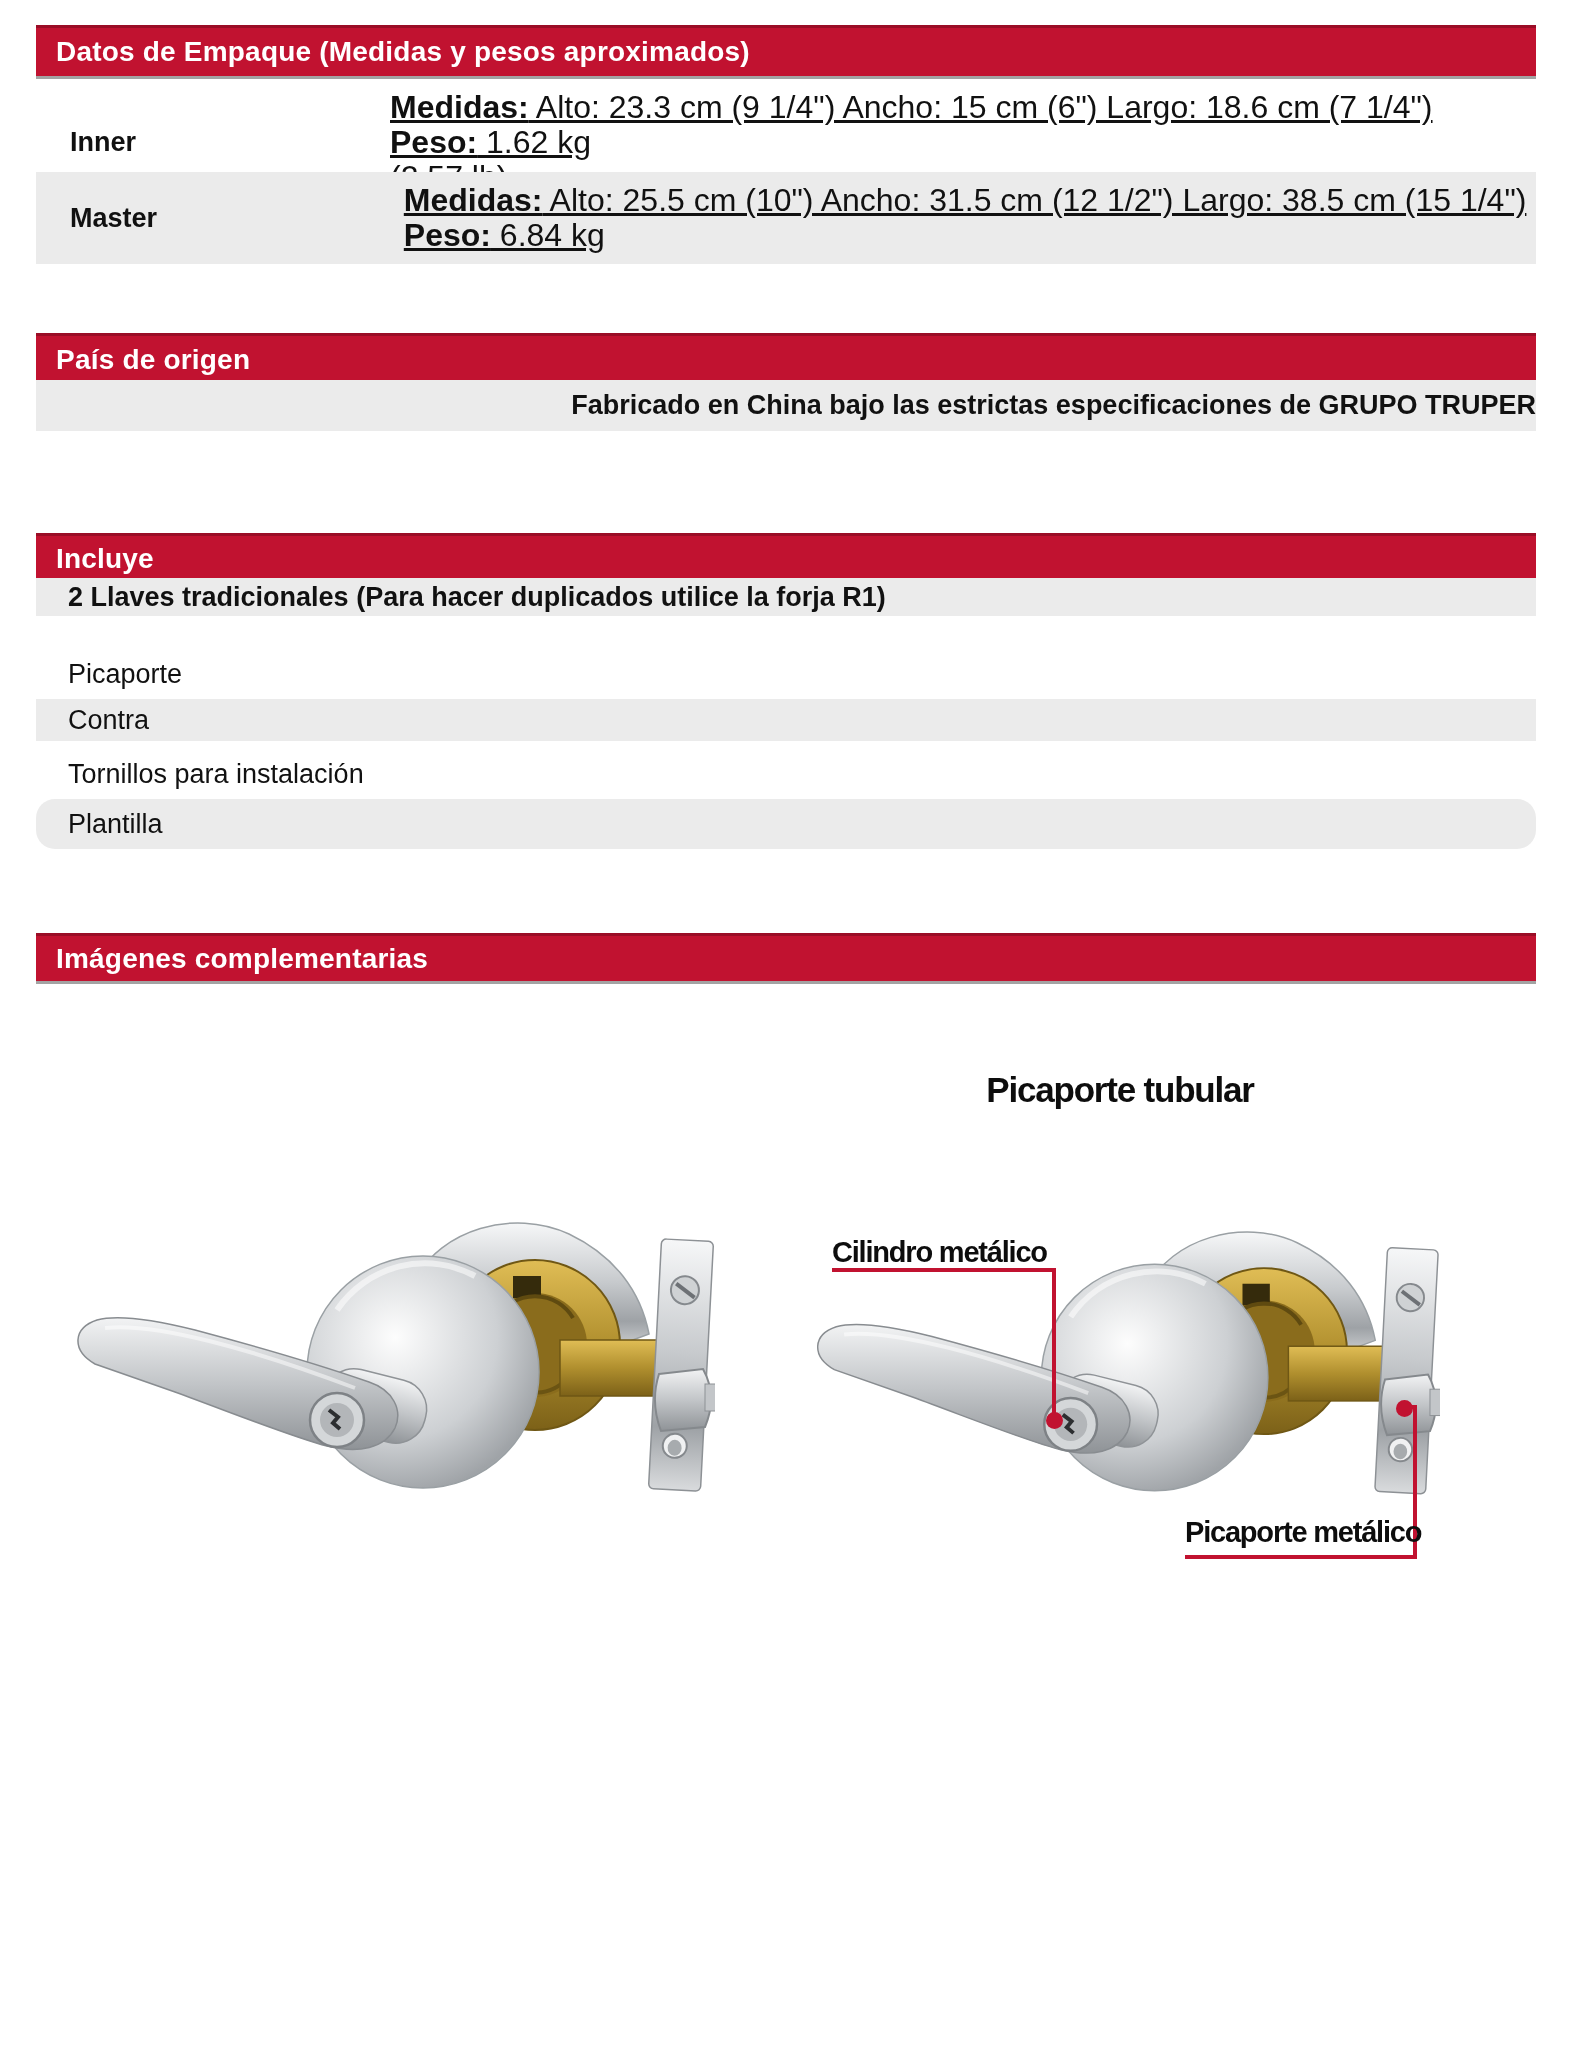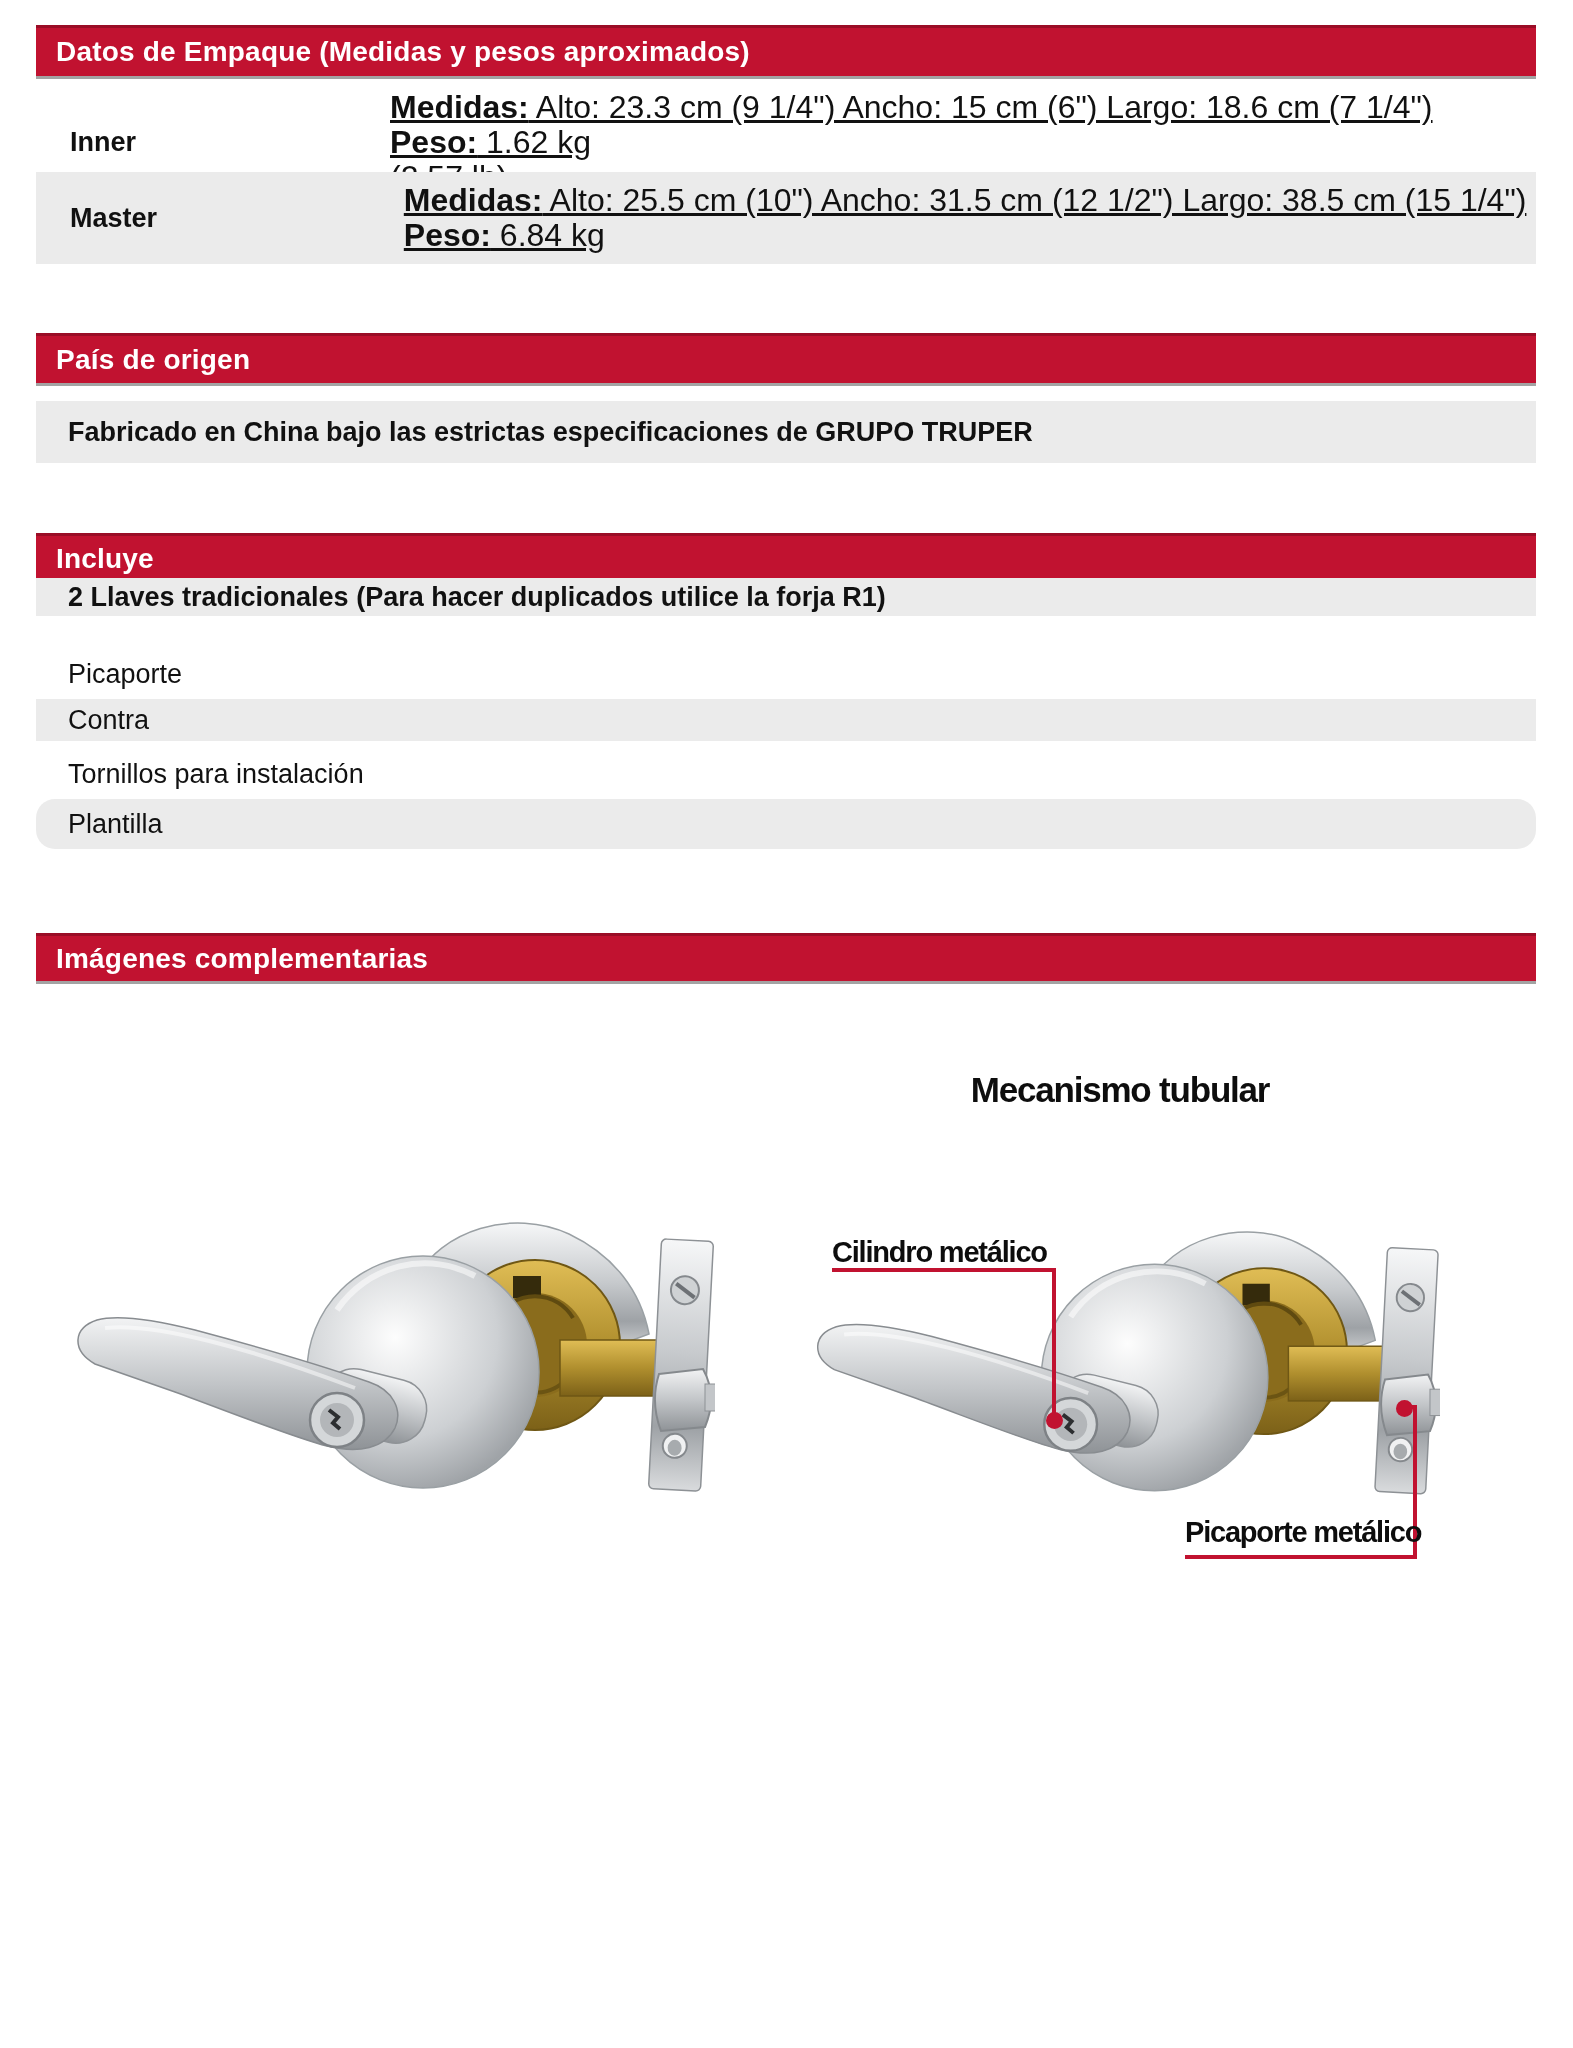--- a/index.html
+++ b/index.html
@@ -43,21 +43,21 @@
   </div>
 
   <div class="abs trow gray" style="top:172px;min-height:83px;">
     <div class="tlabel">Master</div>
     <div class="tcontent"><span class="b">Medidas:</span><span> Alto: 25.5 cm (10") Ancho: 31.5 cm (12 1/2") Largo: 38.5 cm (15 1/4") </span><span class="b">Peso:</span><span> 6.84 kg</span></div>
   </div>
 
   <div class="abs redbar" style="top:333px;height:53px;">
     <span class="bar-title">País de origen</span>
   </div>
-  <div class="abs flatrow gray boldrow" style="top:401px;height:62px;">
+  <div class="abs flatrow gray boldrow" style="top:380px;height:51px;justify-content:flex-end;">
     <span>Fabricado en China bajo las estrictas especificaciones de GRUPO TRUPER</span>
   </div>
 
   <div class="abs redbar" style="top:533px;height:52px;">
     <span class="bar-title">Incluye</span>
   </div>
   <div class="abs flatrow gray" style="top:578px;height:38px;font-weight:bold;">
     <span>2 Llaves tradicionales (Para hacer duplicados utilice la forja R1)</span>
   </div>
   <div class="abs flatrow" style="top:649px;height:50px;">
@@ -70,21 +70,21 @@
     <span>Tornillos para instalación</span>
   </div>
   <div class="abs flatrow gray" style="top:799px;height:50px;border-radius:19px;">
     <span>Plantilla</span>
   </div>
 
   <div class="abs redbar" style="top:933px;height:51px;">
     <span class="bar-title">Imágenes complementarias</span>
   </div>
 
-  <div class="abs mech-heading" style="left:960px;top:1070px;width:320px;">Mecanismo tubular</div>
+  <div class="abs mech-heading" style="left:960px;top:1070px;width:320px;">Picaporte tubular</div>
 
   <svg width="0" height="0" style="position:absolute" aria-hidden="true">
     <defs>
       <linearGradient id="gChrome" x1="0" y1="0" x2="0" y2="1">
         <stop offset="0" stop-color="#f6f7f8"></stop>
           <stop offset=".45" stop-color="#c7cacd"></stop>
         <stop offset=".75" stop-color="#9ea2a6"></stop>
           <stop offset="1" stop-color="#d9dbdd"></stop>
       </linearGradient>
       <radialGradient id="gRose" cx=".38" cy=".35" r=".8">

